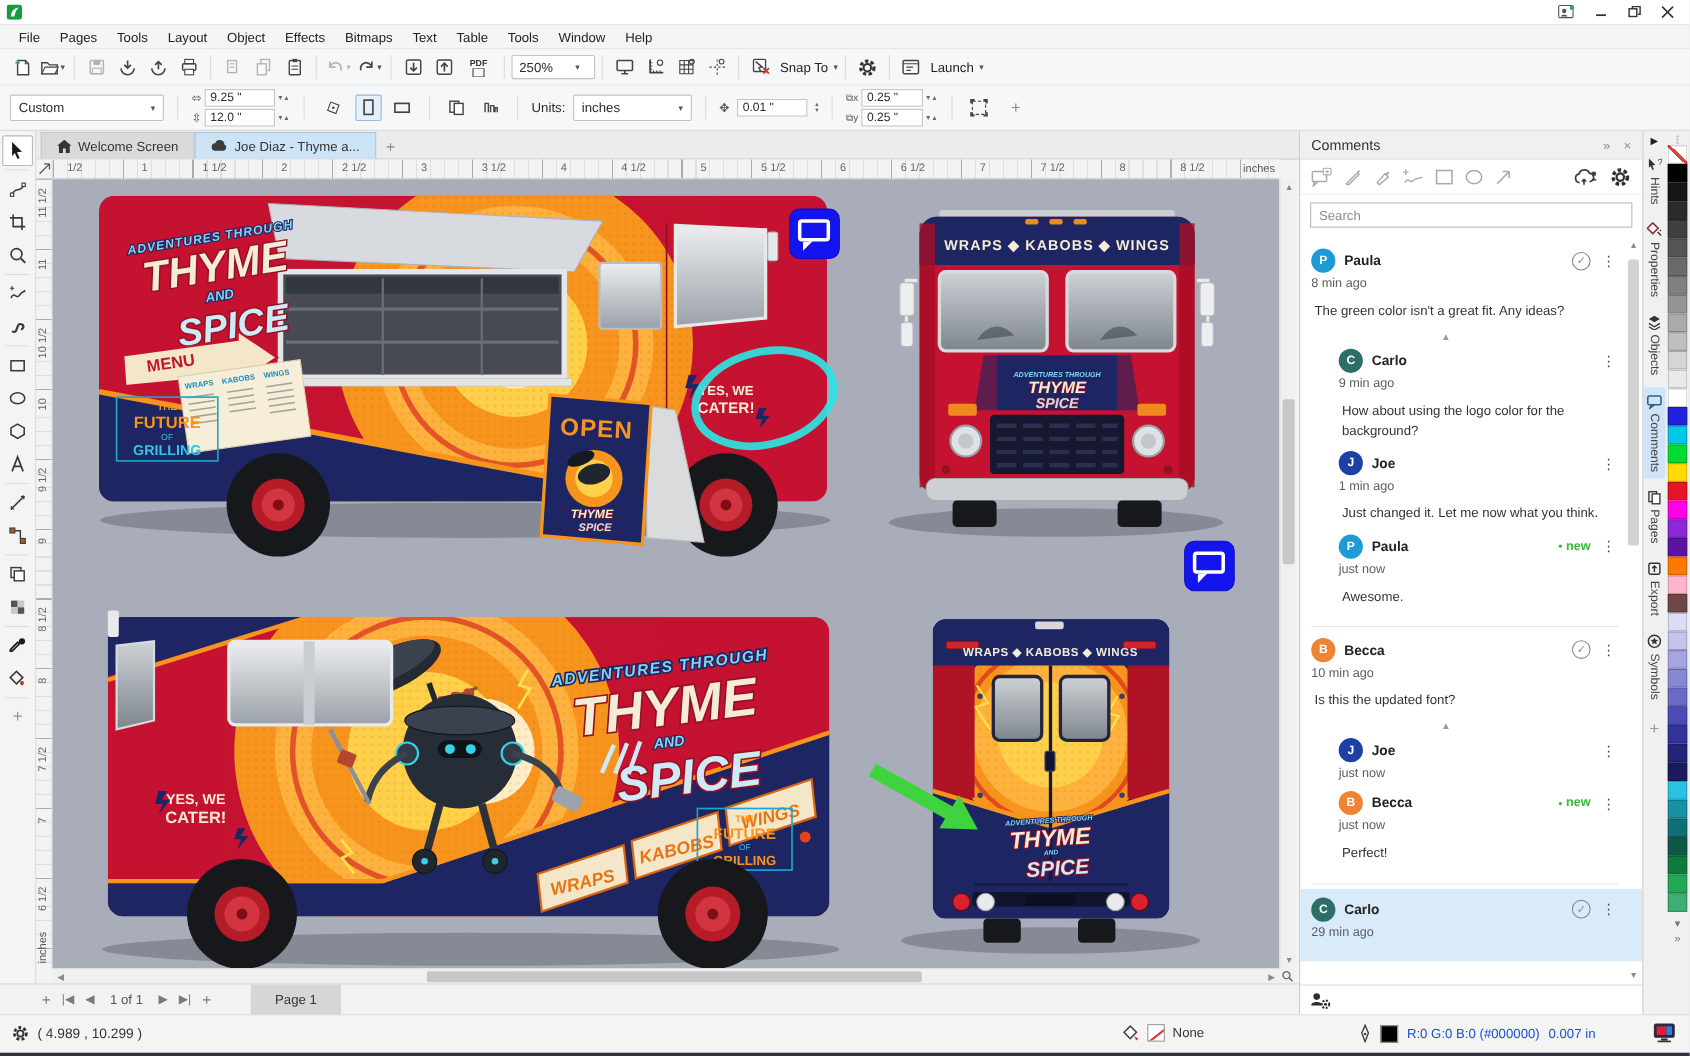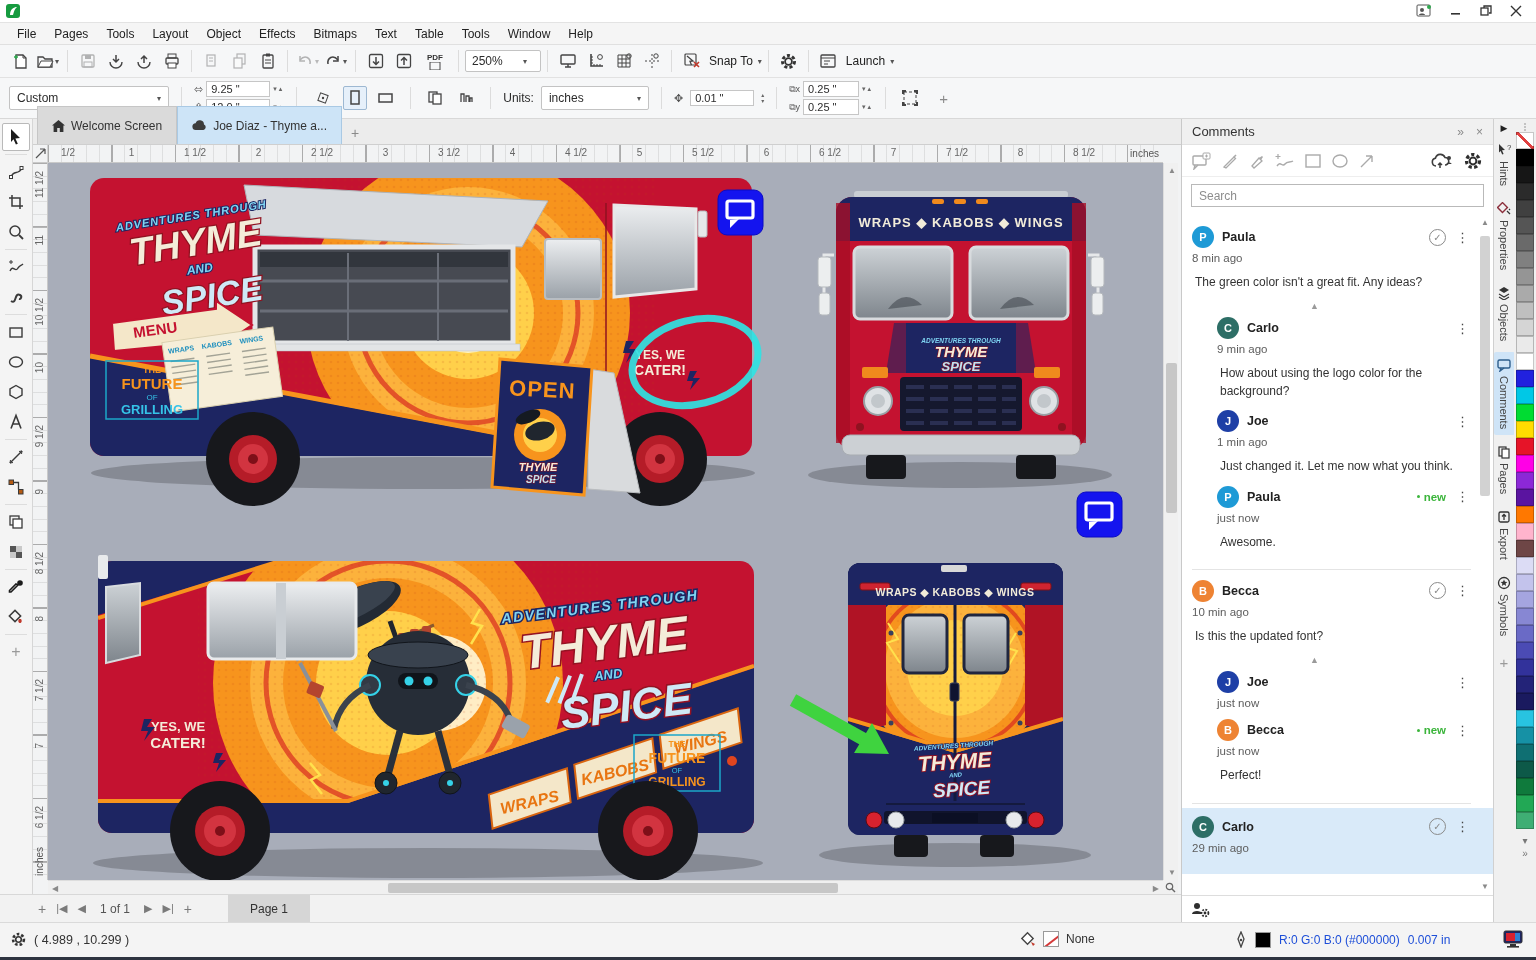--- a/index.html
+++ b/index.html
@@ -29,21 +29,21 @@
   .sizerow{display:flex;align-items:center;gap:3px}
   .fld{height:16px;background:#fff;border:1px solid #c6c6c6;padding:0 4px;display:flex;align-items:center;font-size:11px}
   .fld.w66{width:64px}.fld.w58{width:56px}
   .spn{color:#666;font-size:7px;letter-spacing:2px}
   .picn{color:#555;font-size:11px}
   .pbtn{width:24px;height:24px;display:flex;align-items:center;justify-content:center;border:1px solid transparent;border-radius:2px}
   .pbtn.sel{border-color:#9db8d2;background:#e6f0fa}
   .vspin{display:flex;flex-direction:column;font-size:6px;color:#666;line-height:6px}
   
   #tabrow{position:absolute;left:33px;top:119px;width:1148px;height:26px;background:#ececec;display:flex;align-items:flex-end;padding-left:4px;border-bottom:1px solid #cfcfcf}
-  .doctab{height:38px;display:flex;align-items:center;gap:6px;padding:0 14px;background:#dadada;border:1px solid #c6c6c6;border-bottom:none;font-size:12px;color:#333}
+  .doctab{height:24px;display:flex;align-items:center;gap:6px;padding:0 14px;background:#dadada;border:1px solid #c6c6c6;border-bottom:none;font-size:12px;color:#333}
   .doctab.active{background:#cde4f7;border-color:#a9c9e4}
   .tabplus{width:26px;height:22px;display:flex;align-items:center;justify-content:center;color:#8a8a8a;font-size:14px}
   
   #toolbox{position:absolute;left:0;top:119px;width:33px;height:775px;background:#f4f4f4;border-right:1px solid #d6d6d6;display:flex;flex-direction:column;align-items:center;padding-top:3px}
   .tool{width:28px;height:28px;display:flex;align-items:center;justify-content:center;border-radius:2px;margin:1px 0}
   .tool.sel{background:#fff;border:1px solid #b9b9b9}
   .tgrp{width:22px;height:1px;background:#ddd;margin:2px 0}
   
   #rcorner{position:absolute;left:33px;top:145px;width:15px;height:18px;background:#f2f3f4;border-right:1px solid #d3d3d3;border-bottom:1px solid #c9c9c9;display:flex;align-items:center;justify-content:center}
   #hruler{position:absolute;left:48px;top:145px;width:1115px;height:18px;background:#f2f3f4;border-bottom:1px solid #c9c9c9;overflow:hidden;
@@ -315,21 +315,21 @@
       <svg width="18" height="18" viewBox="0 0 18 18">
         <rect x="2" y="3" width="14" height="12" rx="1" fill="none" stroke="#444" stroke-width="1.3"></rect>
         <path d="M2 6h14M5 9h6M5 12h4" stroke="#444"></path>
       </svg>
     </span>
   <span class="tlabel">Launch</span>
   <span class="dd">▾</span>
 </div>
 
 <div id="propbar">
-  <span class="pcombo" style="width:160px">
+  <span class="pcombo" style="width:140px">
       <span>Custom</span>
       <span class="dd" style="margin-left:auto">▾</span>
     </span>
   <span class="tsep"></span>
   <div class="sizestack">
     <div class="sizerow">
         <span class="picn">⬄</span>
         <span class="fld w66">
           <span>9.25 "</span>
         </span>

